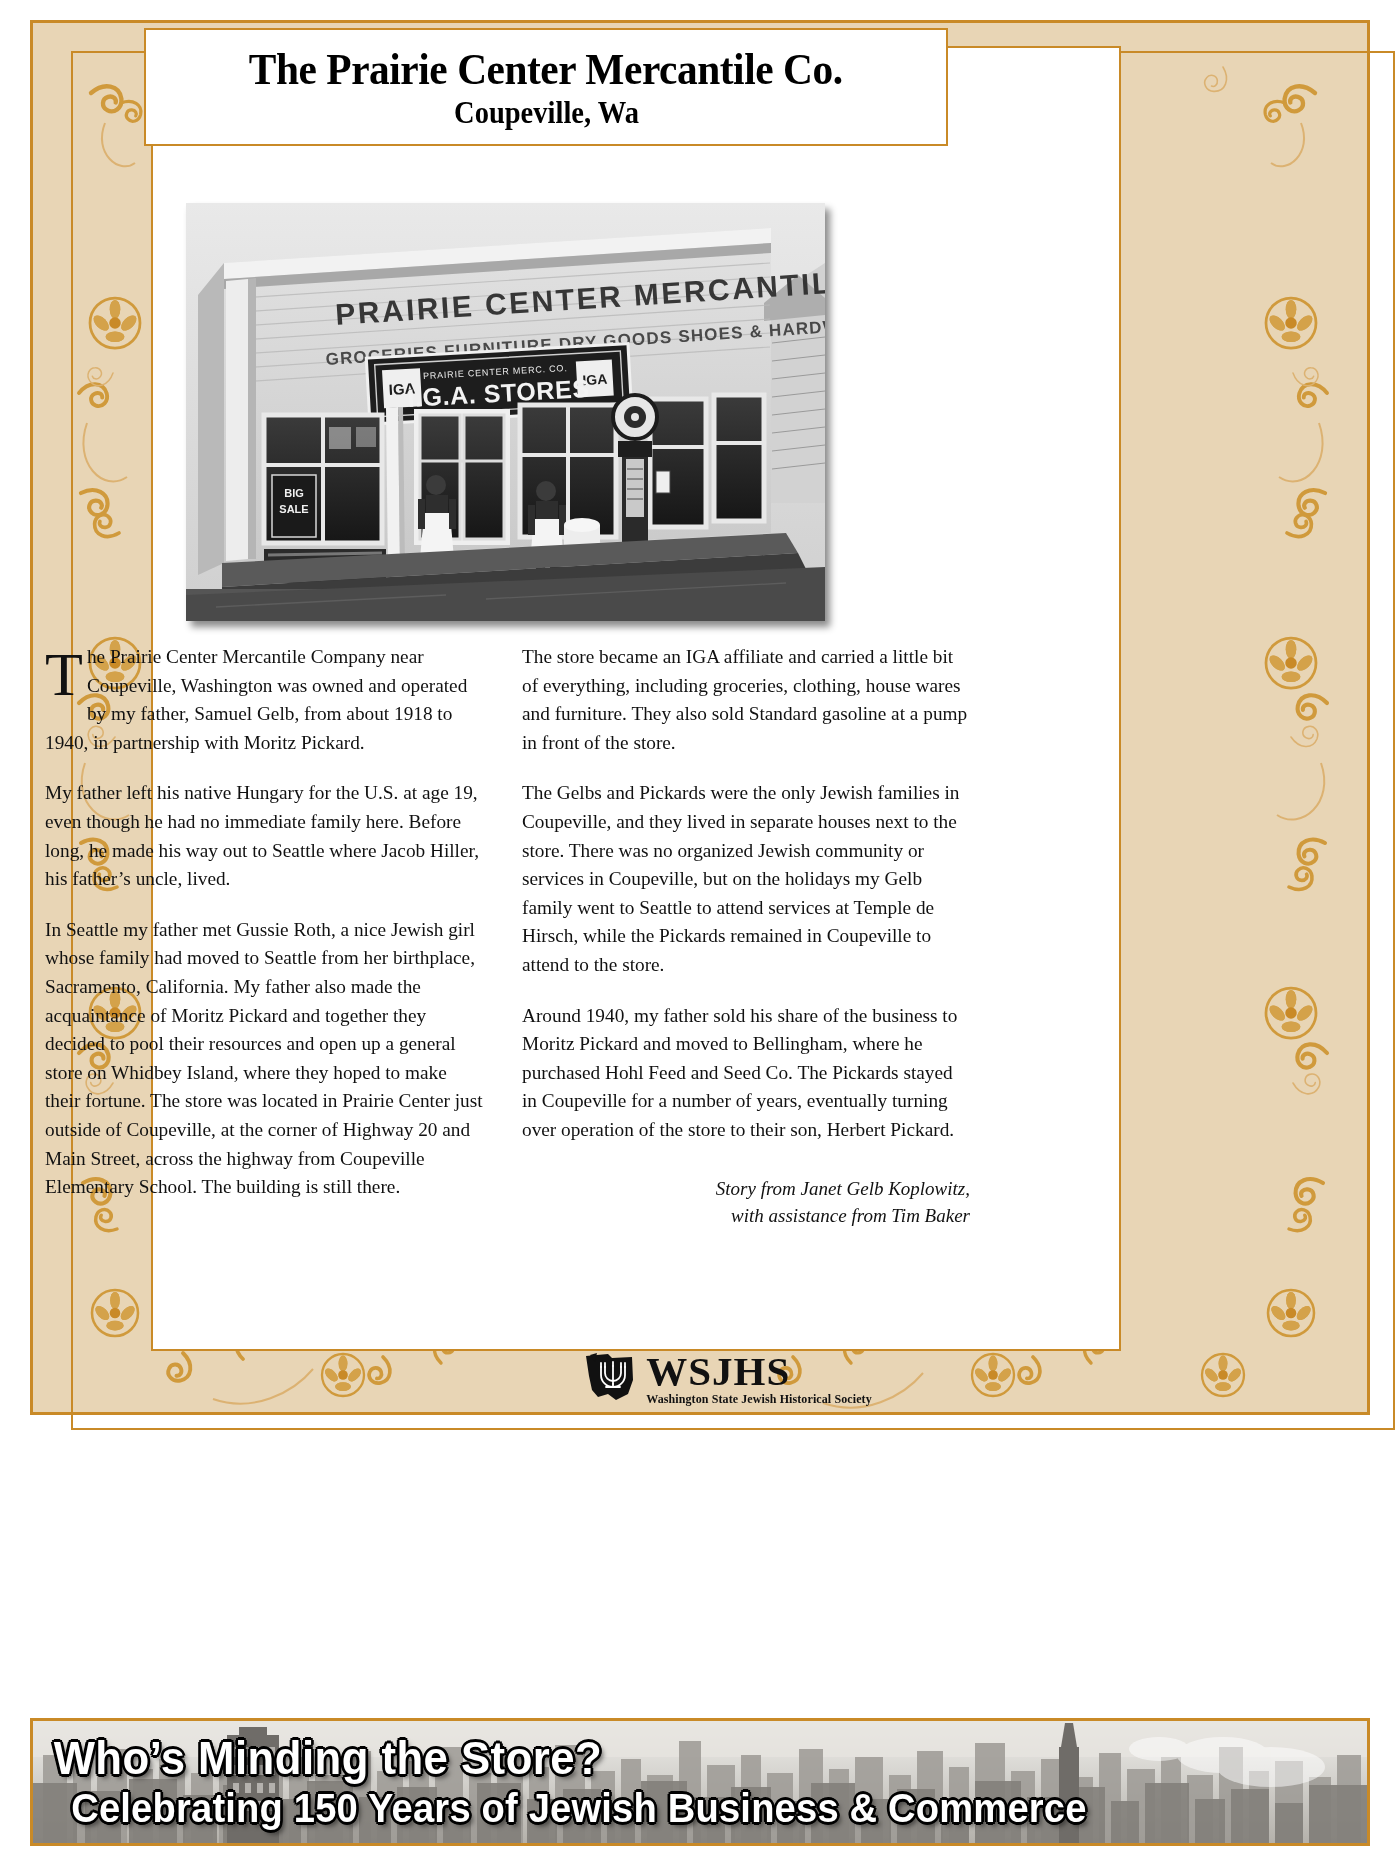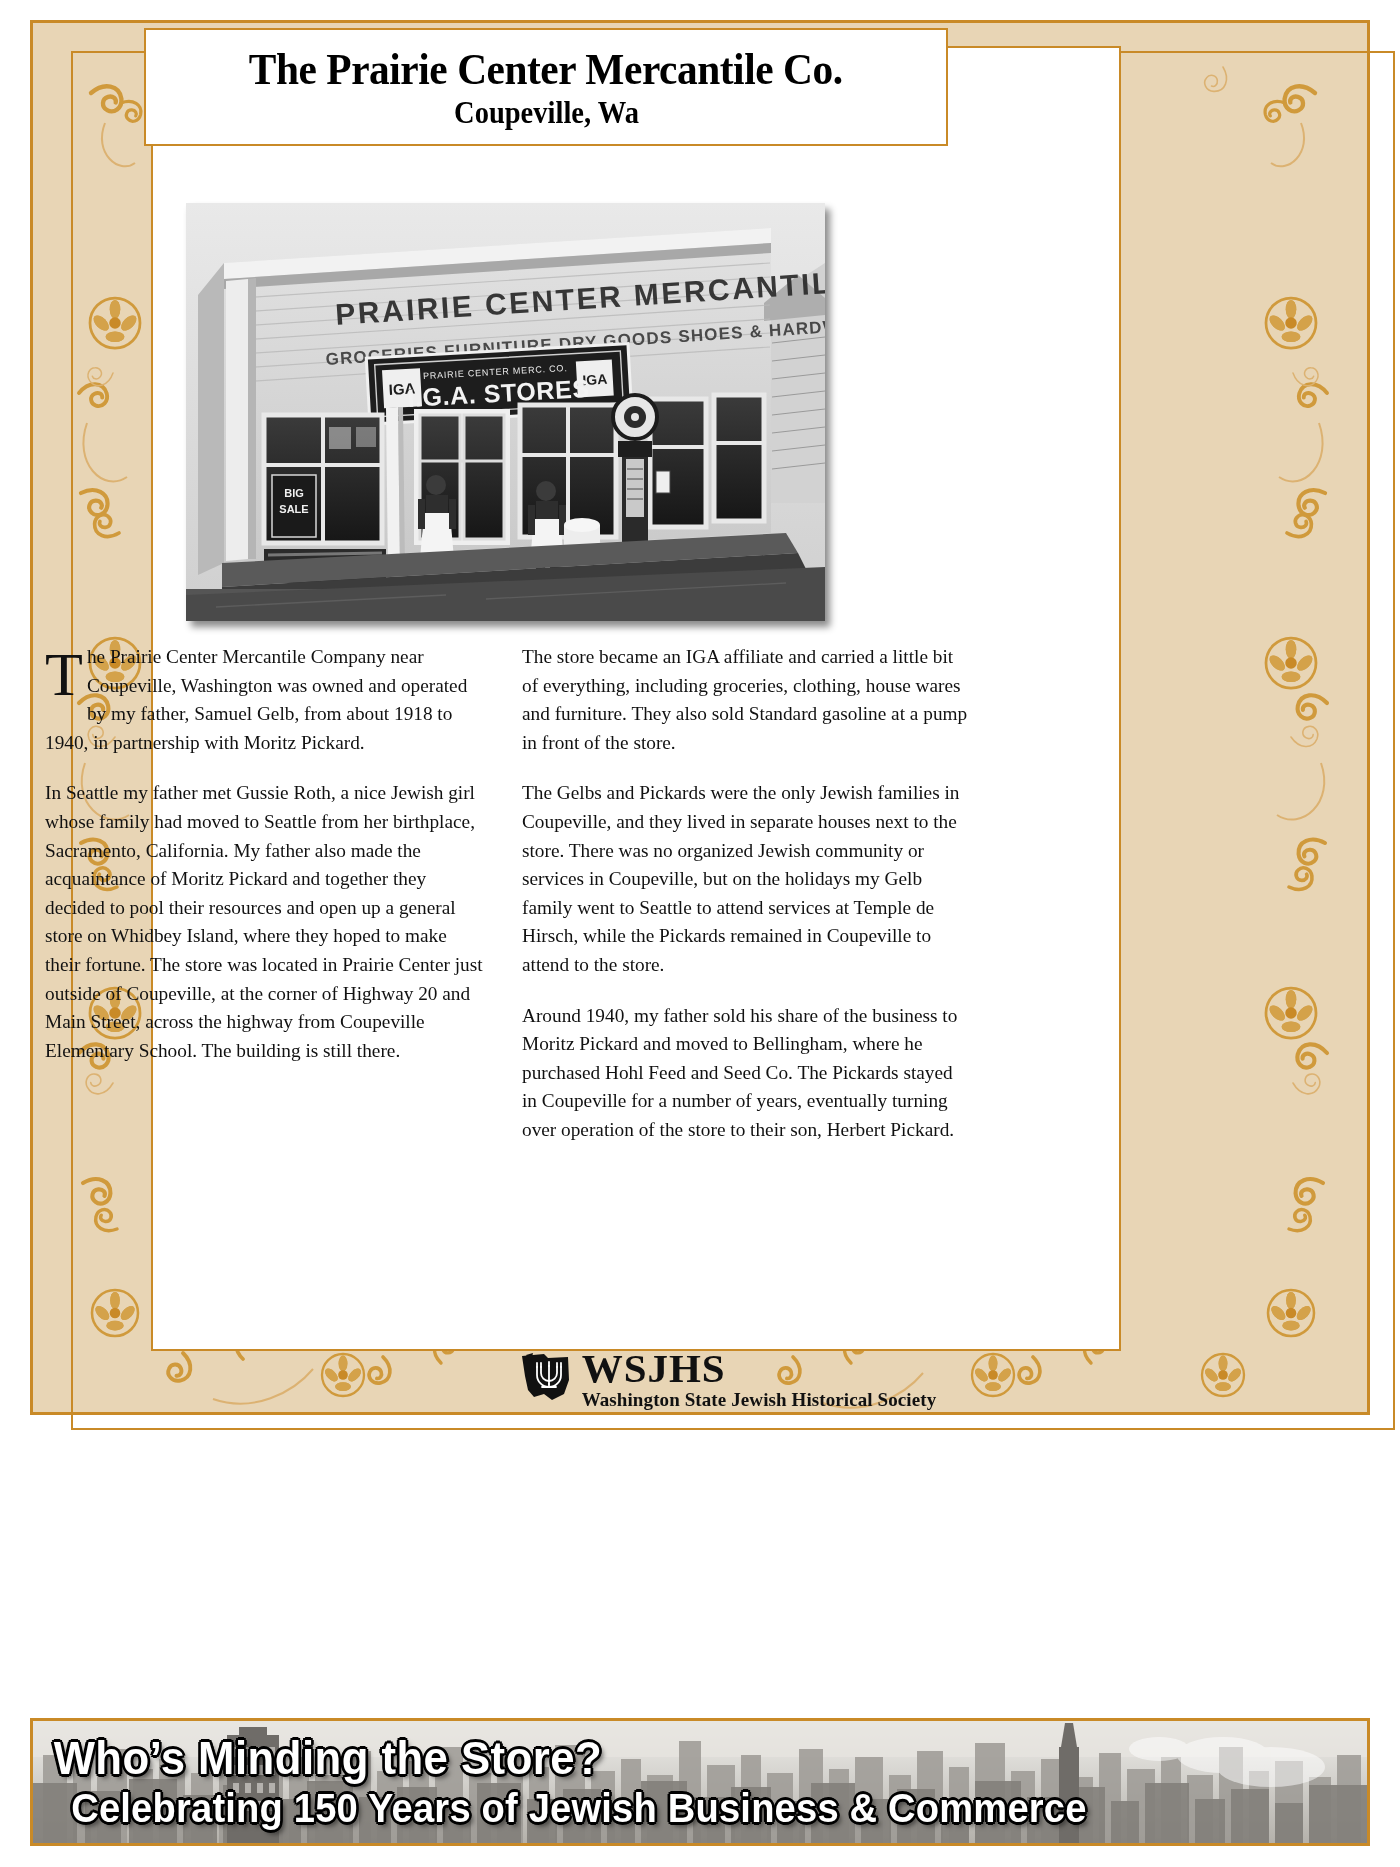--- a/index.html
+++ b/index.html
@@ -115,21 +115,21 @@
     display:flex;align-items:center;justify-content:center;gap:10px;padding-left:24px;
   }
   .logo-mark{width:54px;height:56px;}
   .logo-text{display:flex;flex-direction:column;line-height:1;}
   .logo-acro{
     font-family:"Liberation Serif", serif;
     font-weight:bold;font-size:41px;letter-spacing:1px;color:#111;
   }
   .logo-full{
     font-family:"Liberation Serif", serif;
-    font-weight:bold;font-size:19px;color:#111;letter-spacing:0.1px;
+    font-weight:bold;font-size:12px;color:#111;letter-spacing:0.1px;
     margin-top:1px;
   }
 
   
   .banner{
     position:absolute;left:30px;top:1718px;width:1340px;height:128px;
     border:3px solid #c98a27;
     box-sizing:border-box;
     overflow:hidden;
     background:#9a9a9a;
@@ -471,26 +471,31 @@
         <g stroke="#6a6a6a" stroke-width="1.3" opacity="0.6">
           <line x1="30" y1="404" x2="260" y2="392"></line>
           <line x1="300" y1="396" x2="600" y2="380"></line>
         </g>
       </svg>
     </div>
 
     <div class="cols">
       <div class="col left">
         <p><span class="dropcap">T</span><span>he Prairie Center Mercantile Company near Coupeville, Washington was owned and operated by my father, Samuel Gelb, from about 1918 to 1940, in partnership with Moritz Pickard.</span></p>
+        <p>My father left his native Hungary for the U.S. at age 19, even though he had no immediate family here. Before long, he made his way out to Seattle where Jacob Hiller, his father’s uncle, lived.</p>
         <p>In Seattle my father met Gussie Roth, a nice Jewish girl whose family had moved to Seattle from her birthplace, Sacramento, California. My father also made the acquaintance of Moritz Pickard and together they decided to pool their resources and open up a general store on Whidbey Island, where they hoped to make their fortune. The store was located in Prairie Center just outside of Coupeville, at the corner of Highway 20 and Main Street, across the highway from Coupeville Elementary School. The building is still there.</p>
       </div>
       <div class="col right">
         <p>The store became an IGA affiliate and carried a little bit of everything, including groceries, clothing, house wares and furniture. They also sold Standard gasoline at a pump in front of the store.</p>
         <p>The Gelbs and Pickards were the only Jewish families in Coupeville, and they lived in separate houses next to the store. There was no organized Jewish community or services in Coupeville, but on the holidays my Gelb family went to Seattle to attend services at Temple de Hirsch, while the Pickards remained in Coupeville to attend to the store.</p>
         <p>Around 1940, my father sold his share of the business to Moritz Pickard and moved to Bellingham, where he purchased Hohl Feed and Seed Co. The Pickards stayed in Coupeville for a number of years, eventually turning over operation of the store to their son, Herbert Pickard.</p>
+        <div class="attrib">
+          <div>Story from Janet Gelb Koplowitz,</div>
+          <div>with assistance from Tim Baker</div>
+        </div>
       </div>
     </div>
 
     <div class="logo">
       <svg class="logo-mark" viewBox="0 0 54 56">
         <path d="M4,6 L26,4 L30,8 L50,7 L51,30 L46,44 L34,50 L26,44 L16,47 L10,40 L7,26 Z" fill="#111111"></path>
         <g stroke="#ffffff" stroke-width="1.8" fill="none" stroke-linecap="round">
           <line x1="31" y1="16" x2="31" y2="34"></line>
           <line x1="24" y1="37" x2="38" y2="37"></line>
           <line x1="31" y1="34" x2="31" y2="37"></line>

